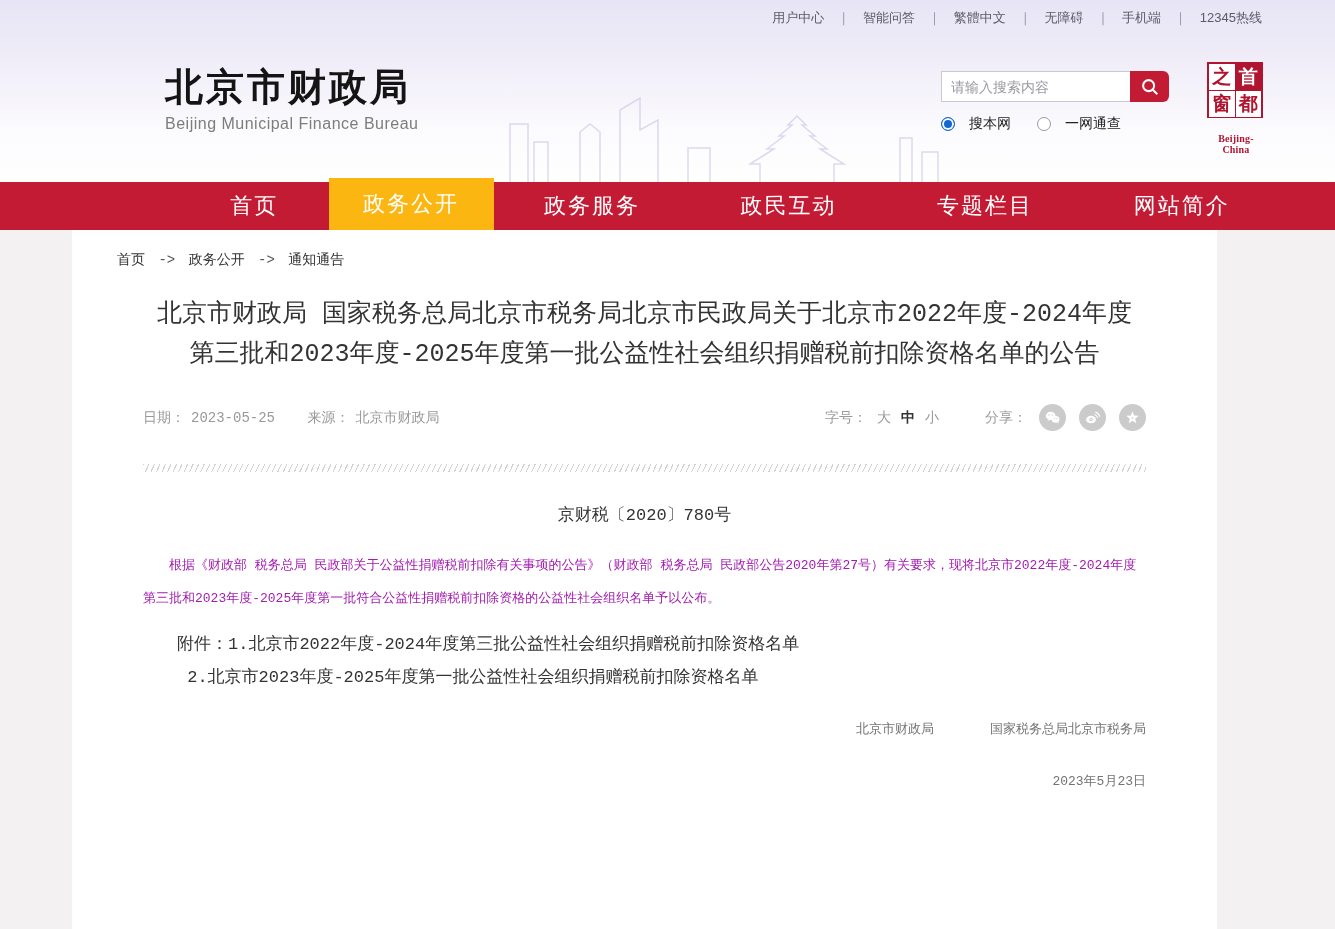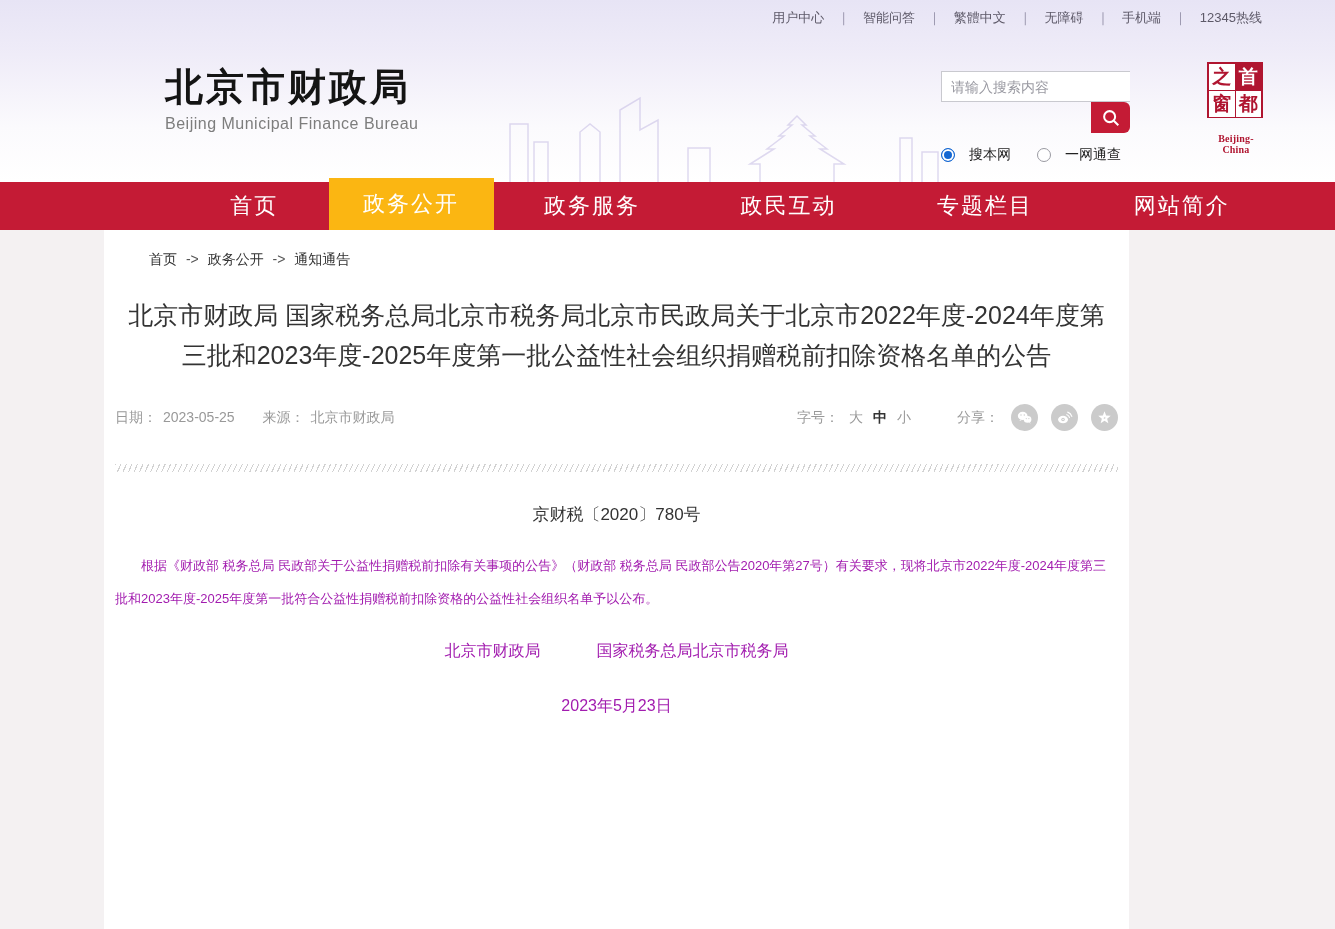--- a/index.html
+++ b/index.html
@@ -15,21 +15,21 @@
   .topbar a { color:#5d5968; text-decoration:none; cursor:pointer; }
   .topbar .sep { margin:0 7px; color:#8b87a0; }
 
   .skyline { position:absolute; left:430px; bottom:0; width:560px; height:132px; opacity:0.45; pointer-events:none; }
 
   .logo-block { position:absolute; left:165px; top:68px; }
   .site-name { font-size:38px; font-weight:700; color:#141414; letter-spacing:3px; line-height:1; }
   .site-en { font-size:16px; color:#7d7d7d; margin-top:9px; letter-spacing:0.5px; }
 
   .search-area { position:absolute; left:941px; top:71px; }
-  .search-box { display:flex; align-items:flex-end;flex-direction:column; }
+  .search-box { display:flex; align-items:flex-start; }
   .search-input { width:189px; height:31px; border:1px solid #c9c9cf; border-right:none; padding:0 9px; font-size:14px; color:#333; outline:none; background:#fff; }
   .search-input::placeholder { color:#9a9aa2; }
   .search-btn { width:39px; height:31px; background:#c41b35; border:none; border-radius:0 6px 6px 0; cursor:pointer; display:flex; align-items:center; justify-content:center; }
   .search-opts { margin-top:13px; display:flex; gap:26px; font-size:14px; color:#222; align-items:center; }
   .radio-opt { display:flex; align-items:center; gap:14px; cursor:pointer; }
   .radio-dot { width:14px; height:14px; border-radius:50%; border:1px solid #9a9aa2; background:#fff; position:relative; flex:0 0 14px; }
   .radio-dot.on { border:1px solid #1467d2; background:#1467d2; box-shadow:inset 0 0 0 2px #fff; }
 
   .capital-logo { position:absolute; left:1207px; top:62px; width:58px; text-align:center; cursor:pointer; }
   .capital-grid { width:56px; height:56px; border:2px solid #b01530; background:#b01530; display:grid; grid-template-columns:1fr 1fr; grid-template-rows:1fr 1fr; gap:1px; }
@@ -38,21 +38,21 @@
   .capital-caption { font-size:10px; font-weight:700; color:#b01530; margin-top:15px; letter-spacing:0.2px; font-family:"Liberation Serif","DejaVu Serif",serif; }
 
   
   .navbar { height:48px; background:#c41b35; position:relative; }
   .nav-list { display:flex; margin-left:180px; width:1100px; height:48px; }
   .nav-item { flex:1 1 auto; display:flex; align-items:center; justify-content:center; color:#fff; font-size:22px; letter-spacing:2px; cursor:pointer; }
   .nav-item.active { flex:0 0 165px; background:#fbb612; height:52px; margin-top:-4px; position:relative; }
   .nav-item.active::before { content:""; position:absolute; top:0; left:-17px; right:-17px; height:4px; background:#161616; z-index:-1; }
 
   
-  .main { margin-left:104px; width:1025px; background:#fff; height:699px; overflow:hidden; }
+  .main { margin-left:72px; width:1145px; background:#fff; height:699px; overflow:hidden;font-family:Liberation Mono, monospace; }
   .breadcrumb { padding:21px 0 0 45px; font-size:14px; color:#333; }
   .breadcrumb a { color:#333; text-decoration:none; cursor:pointer; }
   .breadcrumb .bc-sep { margin:0 5px; color:#555; }
 
   .article { width:1003px; margin:0 auto; }
   .article-title { font-size:25px; font-weight:400; color:#333; text-align:center; line-height:40px; margin:26px auto 0; width:992px; }
 
   .meta-row { display:flex; justify-content:space-between; align-items:center; margin-top:29px; font-size:14px; color:#999; }
   .meta-left span { margin-right:6px; }
   .meta-left .gap { margin-left:18px; }
@@ -65,21 +65,21 @@
 
   .divider-hatch { margin-top:33px; height:8px; background:repeating-linear-gradient(115deg,#d2d2d2 0 1px,transparent 1px 5px); }
 
   .doc-number { text-align:center; font-size:17px; color:#333; margin-top:31px; }
   .para { font-size:13px; color:#a21caf; line-height:33px; margin-top:23px; text-indent:2em; }
   .attach { font-size:17px; color:#333; line-height:33px; margin-top:13px; }
   .attach .l1 { text-indent:2em; }
   .attach .l2 { text-indent:2.6em; cursor:pointer; }
   .attach a { color:#333; text-decoration:none; cursor:pointer; }
 
-  .sign-block { margin-top:26px; text-align:center; font-size:16px; color:#a21caf; }
+  .sign-block { margin-top:26px; text-align:right; font-size:13px; color:#737373; }
   .sign-l1 .sp { display:inline-block; width:56px; }
   .sign-l2 { margin-top:35px; }
   .sign-date { margin-top:34px; }
 </style>
 </head>
 <body>
 
 <div class="header-wrap">
 
   <svg class="skyline" viewBox="0 0 560 132">
@@ -214,20 +214,28 @@
         </span>
       </div>
     </div>
 
     <div class="divider-hatch"></div>
 
     <div class="doc-number">京财税〔2020〕780号</div>
 
     <p class="para">根据《财政部 税务总局 民政部关于公益性捐赠税前扣除有关事项的公告》（财政部 税务总局 民政部公告2020年第27号）有关要求，现将北京市2022年度-2024年度第三批和2023年度-2025年度第一批符合公益性捐赠税前扣除资格的公益性社会组织名单予以公布。</p>
 
+    <div class="attach">
+      <div class="l1">
+        <span>附件：</span><a>1.北京市2022年度-2024年度第三批公益性社会组织捐赠税前扣除资格名单</a>
+      </div>
+      <div class="l2">
+        <a>2.北京市2023年度-2025年度第一批公益性社会组织捐赠税前扣除资格名单</a>
+      </div>
+    </div>
 
     <div class="sign-block">
       <div class="sign-l1">
         <span>北京市财政局</span><span class="sp"></span><span>国家税务总局北京市税务局</span>
       </div>
       <div class="sign-date">2023年5月23日</div>
     </div>
 
   </div>
 </div>

